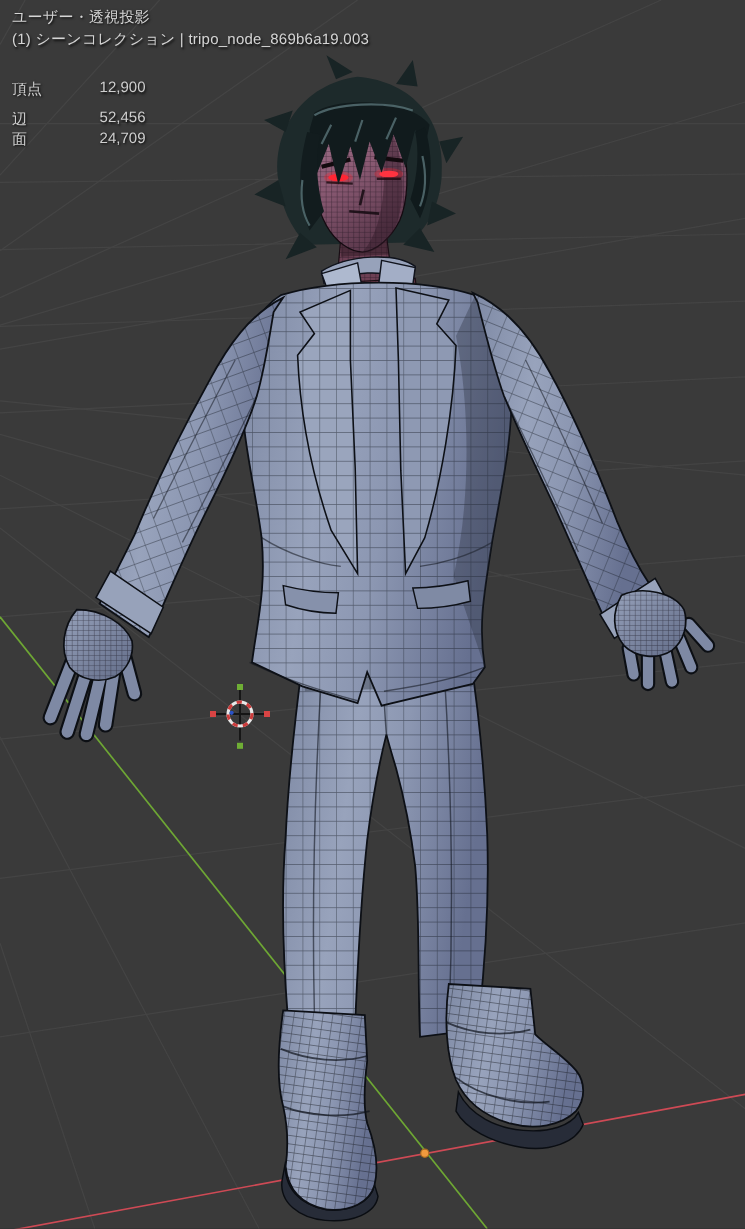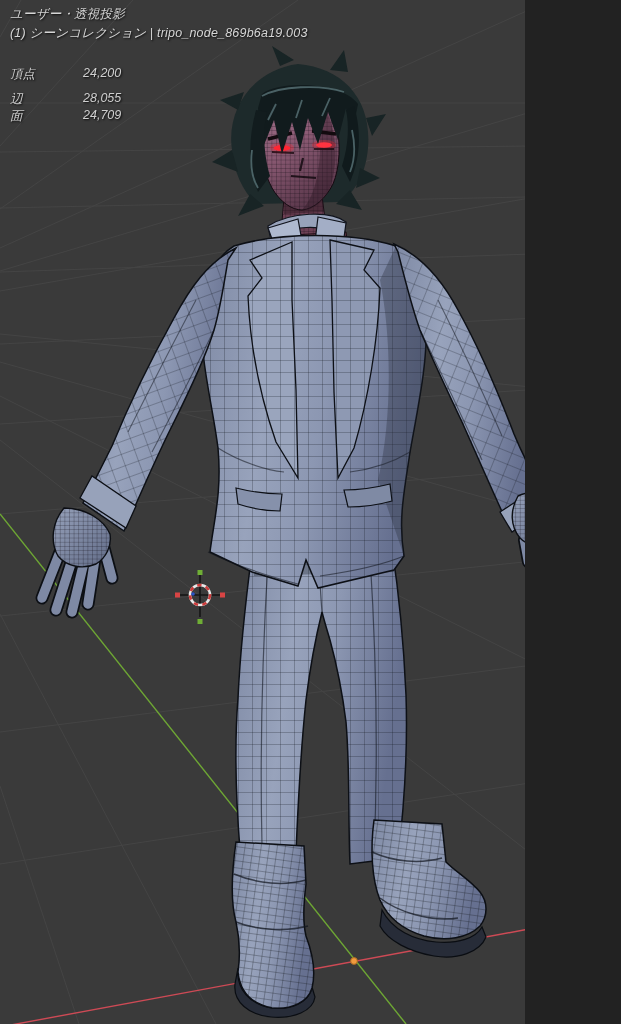--- a/index.html
+++ b/index.html
@@ -1,17 +1,17 @@
 <!DOCTYPE html>
 <html><head>
 <meta charset="utf-8">
 <style>
   html,body{margin:0;padding:0;background:#222;}
-  .stage{position:relative;width:525px;height:1024px;background:#3a3a3a;overflow:hidden;
-         font-family:"Liberation Sans","DejaVu Sans",sans-serif;font-style:italic;}
+  .stage{position:relative;width:621px;height:1024px;background:#3a3a3a;overflow:hidden;
+         font-family:"Liberation Sans","DejaVu Sans",sans-serif;}
   .stage svg{position:absolute;left:0;top:0;}
   .overlay{position:absolute;color:#d5d5d5;font-size:12.5px;line-height:15px;
            text-shadow:1px 1px 2px rgba(0,0,0,.85);white-space:nowrap;letter-spacing:.2px;}
   .hdr1{left:10px;top:7px;}
   .hdr2{left:10px;top:26px;}
   .srow{position:absolute;left:10px;width:220px;color:#cfcfcf;font-size:12.5px;
         text-shadow:1px 1px 2px rgba(0,0,0,.85);white-space:nowrap;}
   .srow .val{position:absolute;left:73px;top:0;}
   .srow.r0 .val{left:54px;}
   .r0{top:57px;} .r1{top:66px;} .r2{top:91px;} .r3{top:108px;} .r4{top:125px;}
@@ -239,24 +239,24 @@
     <rect x="197.5" y="619" width="5" height="5" fill="#6fae35"></rect>
     <circle cx="193" cy="594" r="1.8" fill="#2a52c8"></circle>
   </g>
 </svg>
 
   <div class="overlay hdr1">ユーザー・透視投影</div>
   <div class="overlay hdr2">(1) シーンコレクション | tripo_node_869b6a19.003</div>
 
   <div class="srow r1">
     <span class="lbl">頂点</span>
-    <span class="val">24,200</span>
+    <span class="val">12,900</span>
   </div>
   <div class="srow r2">
     <span class="lbl">辺</span>
-    <span class="val">28,055</span>
+    <span class="val">52,456</span>
   </div>
   <div class="srow r3">
     <span class="lbl">面</span>
     <span class="val">24,709</span>
   </div>
 
 </div>
 
 </body></html>

